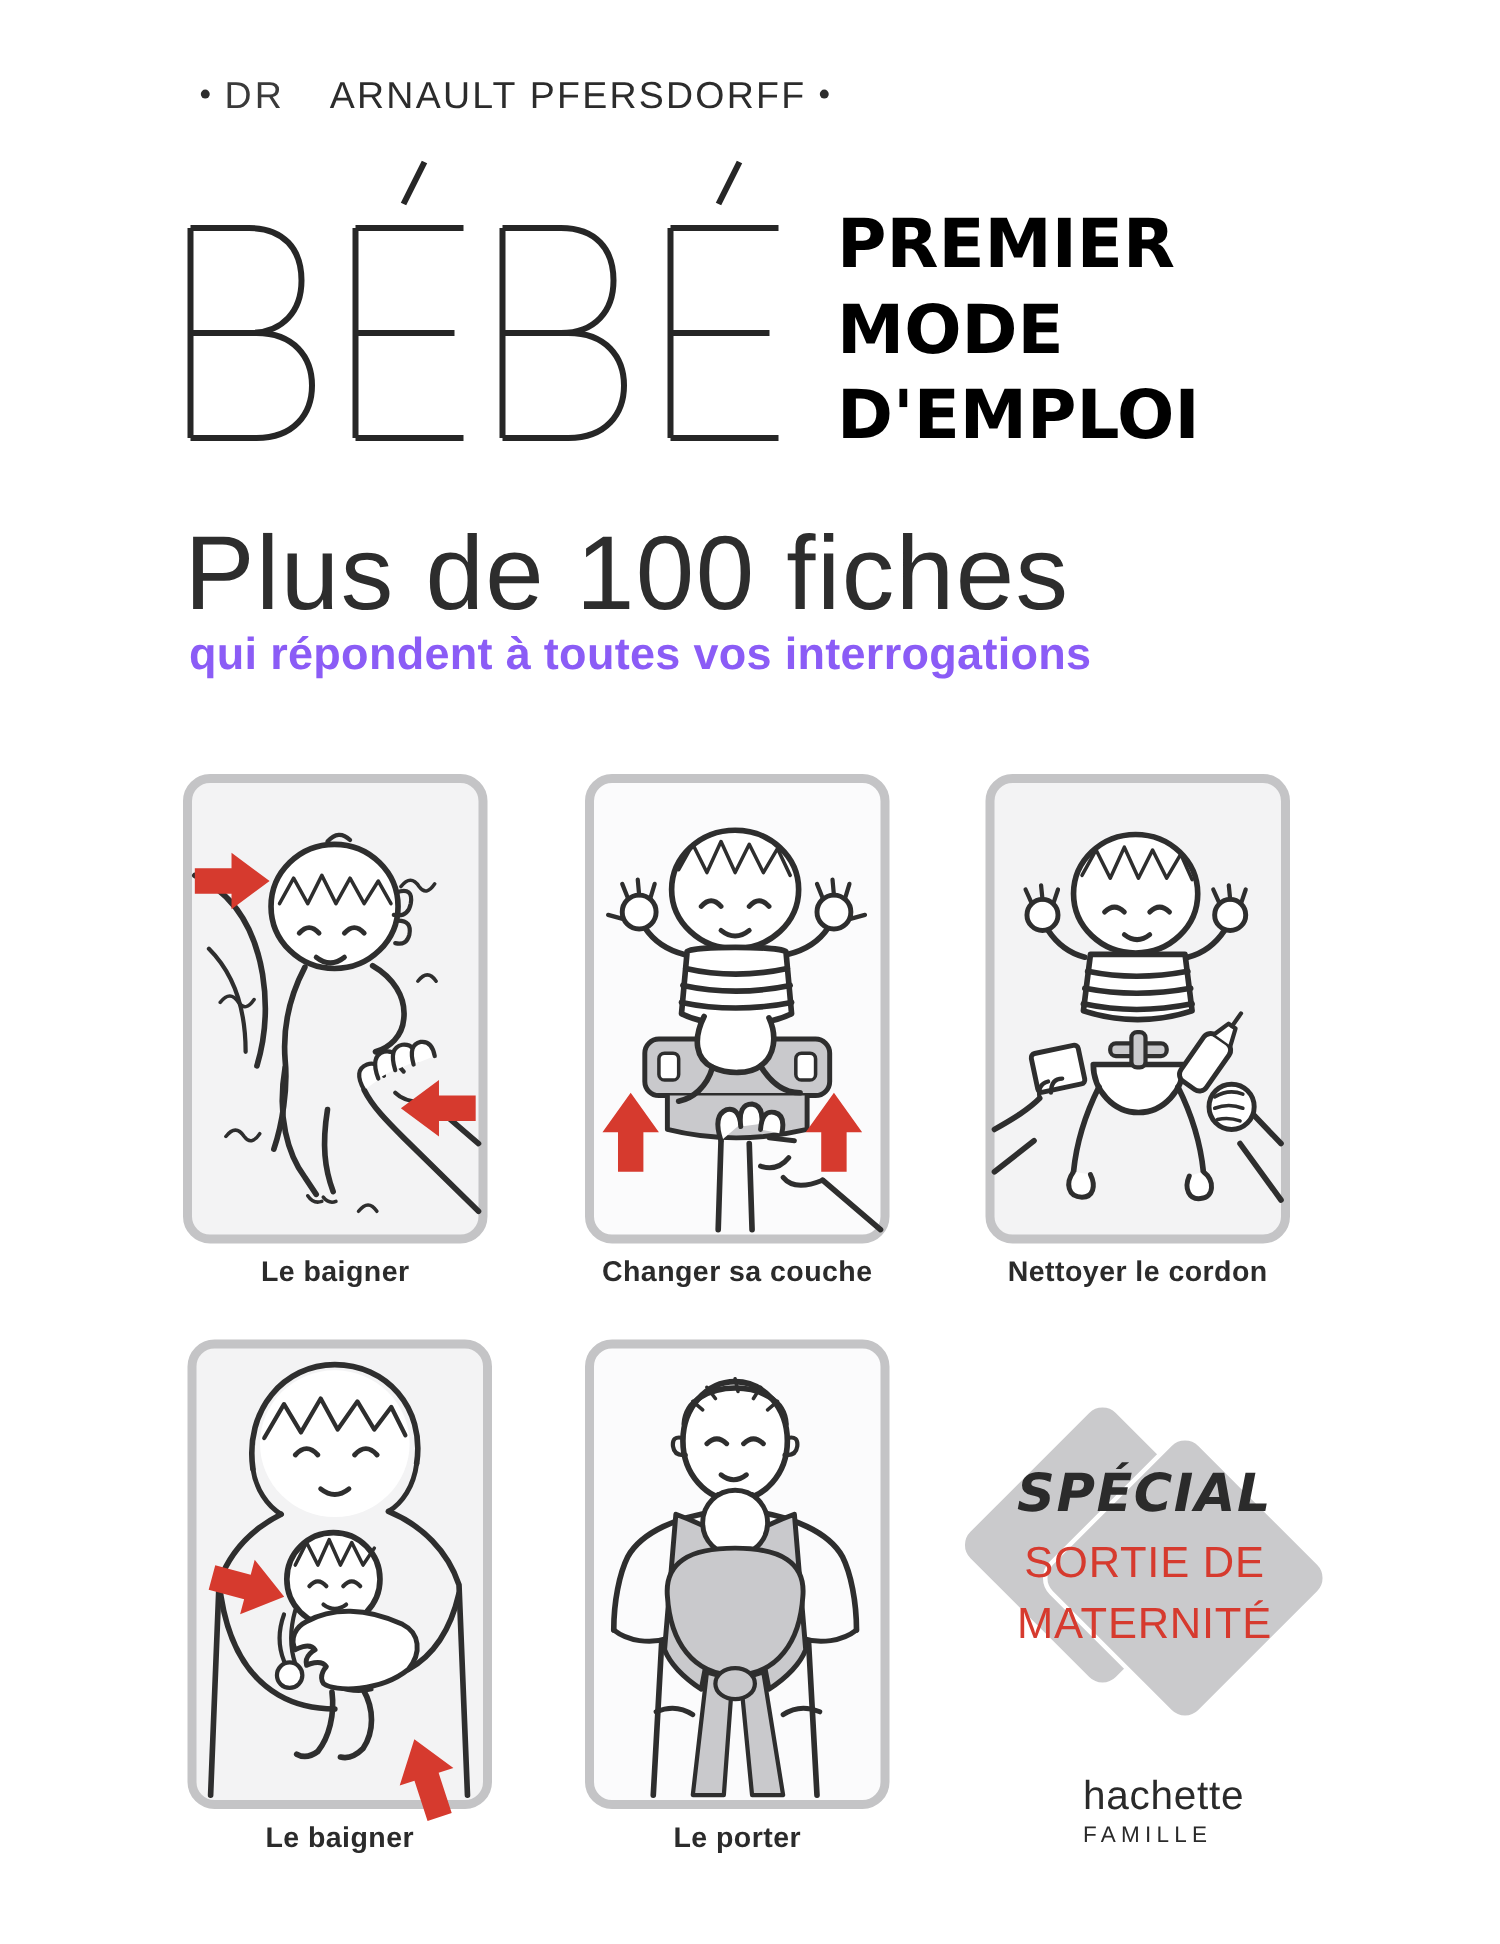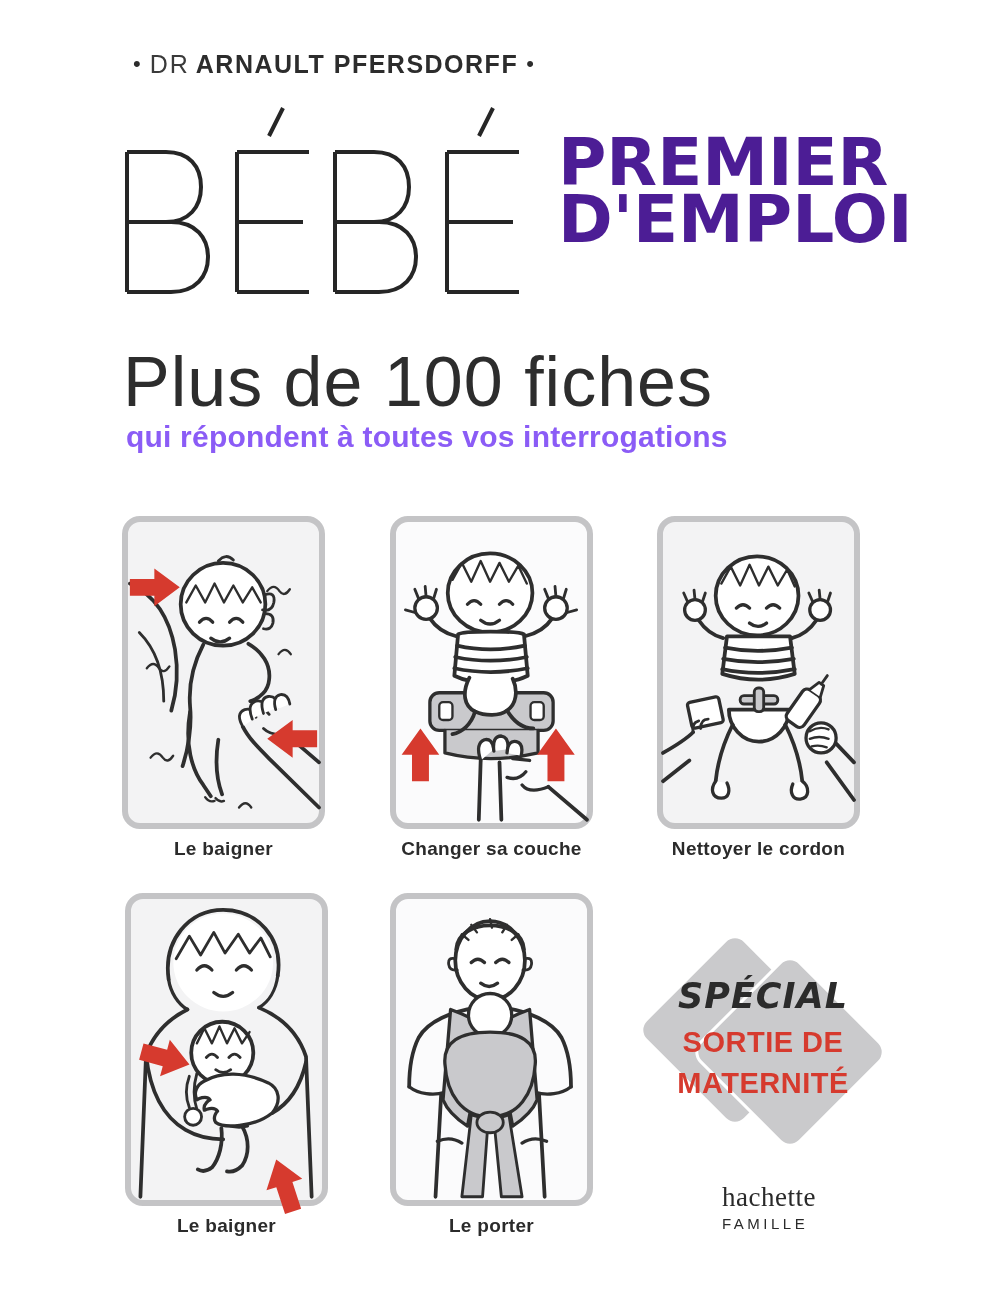--- a/index.html
+++ b/index.html
@@ -12,31 +12,31 @@
   .page{position:relative;width:1000px;height:1296px;margin:0 auto;
         background:var(--background);overflow:hidden;
         font-family:"Liberation Sans",sans-serif;color:var(--text-dark);}
   svg{overflow:visible;display:block;}
 
   
   .author-line{position:absolute;left:125px;top:50px;width:396px;text-align:center;
                font-size:25px;letter-spacing:1px;white-space:nowrap;color:#2c2c2c;}
   .author-line .bullet{font-size:22px;vertical-align:2px;margin:0 8px;}
   .author-line .prefix{font-weight:400;letter-spacing:2px;margin-right:6px;color:#3a3a3a;}
-  .author-line .name{font-weight:700;letter-spacing:1.5px;}
+  .author-line .name{font-weight:400;letter-spacing:1.5px;margin-left:24px;}
 
   
   .title-wrap{position:absolute;left:125px;top:106px;width:396px;height:188px;}
   .title-wrap svg{width:100%;height:100%;}
   .title-wrap path{stroke:#262626;stroke-width:4;fill:none;}
 
   
   .headline{position:absolute;left:558px;top:134px;
             font-family:"DejaVu Sans",sans-serif;font-weight:700;
-            font-size:66px;line-height:57px;letter-spacing:0;color:#4c1d95;}
+            font-size:45px;line-height:57px;letter-spacing:0;color:#000000;}
 
   
   .tagline-main{position:absolute;left:123px;top:342px;font-size:70px;font-weight:400;
                 letter-spacing:1px;color:#2d2d2d;white-space:nowrap;}
   .tagline-sub{position:absolute;left:126px;top:420px;font-size:30px;font-weight:700;
                letter-spacing:.2px;color:#8b5cf6;white-space:nowrap;}
 
   
   .panel{position:absolute;width:203px;margin:0;}
   .p1{left:122px;top:516px}.p2{left:390px;top:516px}.p3{left:657px;top:516px}
@@ -52,27 +52,27 @@
   .f-gray{fill:var(--ill-gray);}
   .f-white{fill:#fff;}
 
   
   .badge{position:absolute;left:628px;top:912px;width:270px;height:250px;}
   .badge svg{width:270px;height:250px;}
   .badge-rect{fill:var(--badge-gray);stroke:#fff;stroke-width:3;}
   .badge-text{position:absolute;left:-5px;top:64px;width:280px;text-align:center;}
   .badge-line1{font-family:"DejaVu Sans",sans-serif;font-style:italic;font-weight:700;
                font-size:35px;letter-spacing:1px;color:#2b2b2b;text-align:center;}
-  .badge-line2,.badge-line3{font-weight:700;font-size:29px;line-height:41px;
+  .badge-line2,.badge-line3{font-weight:400;font-size:29px;line-height:41px;
                letter-spacing:.5px;color:var(--accent-red);}
   .badge-line2{margin-top:6px;}
 
   
   .publisher{position:absolute;left:722px;top:1182px;color:#2a2a2a;}
-  .publisher .brand{font-size:27px;letter-spacing:.5px;font-family:Liberation Serif, serif;}
+  .publisher .brand{font-size:27px;letter-spacing:.5px;}
   .publisher .division{font-size:15px;letter-spacing:3.5px;margin-top:2px;}
 </style>
 </head>
 <body>
 
 <div class="page">
 
   <div class="author-line">
     <span class="bullet">•</span><span class="prefix">DR</span><span class="name">ARNAULT PFERSDORFF</span><span class="bullet">•</span>
   </div>
@@ -94,20 +94,21 @@
       <path d="M210,116 L254,116 C279,116 291,132 291,151 C291,170 279,186 254,186 L210,186"></path>
 
       <path d="M322,46 V186"></path>
       <path d="M322,46 H394 M322,116 H388 M322,186 H394"></path>
       <path d="M368,2 L354,30"></path>
     </svg>
   </div>
 
   <div class="headline">
     <div>PREMIER</div>
+    <div>MODE</div>
     <div>D'EMPLOI</div>
   </div>
 
   <div class="tagline-main">Plus de 100 fiches</div>
   <div class="tagline-sub">qui répondent à toutes vos interrogations</div>
 
   <figure class="panel p1">
     <div class="card">
       <svg class="ill" viewBox="0 0 203 313">
         <g stroke-width="3.5" fill="none" stroke-linecap="round" stroke-linejoin="round" stroke="#2e2e2e">

